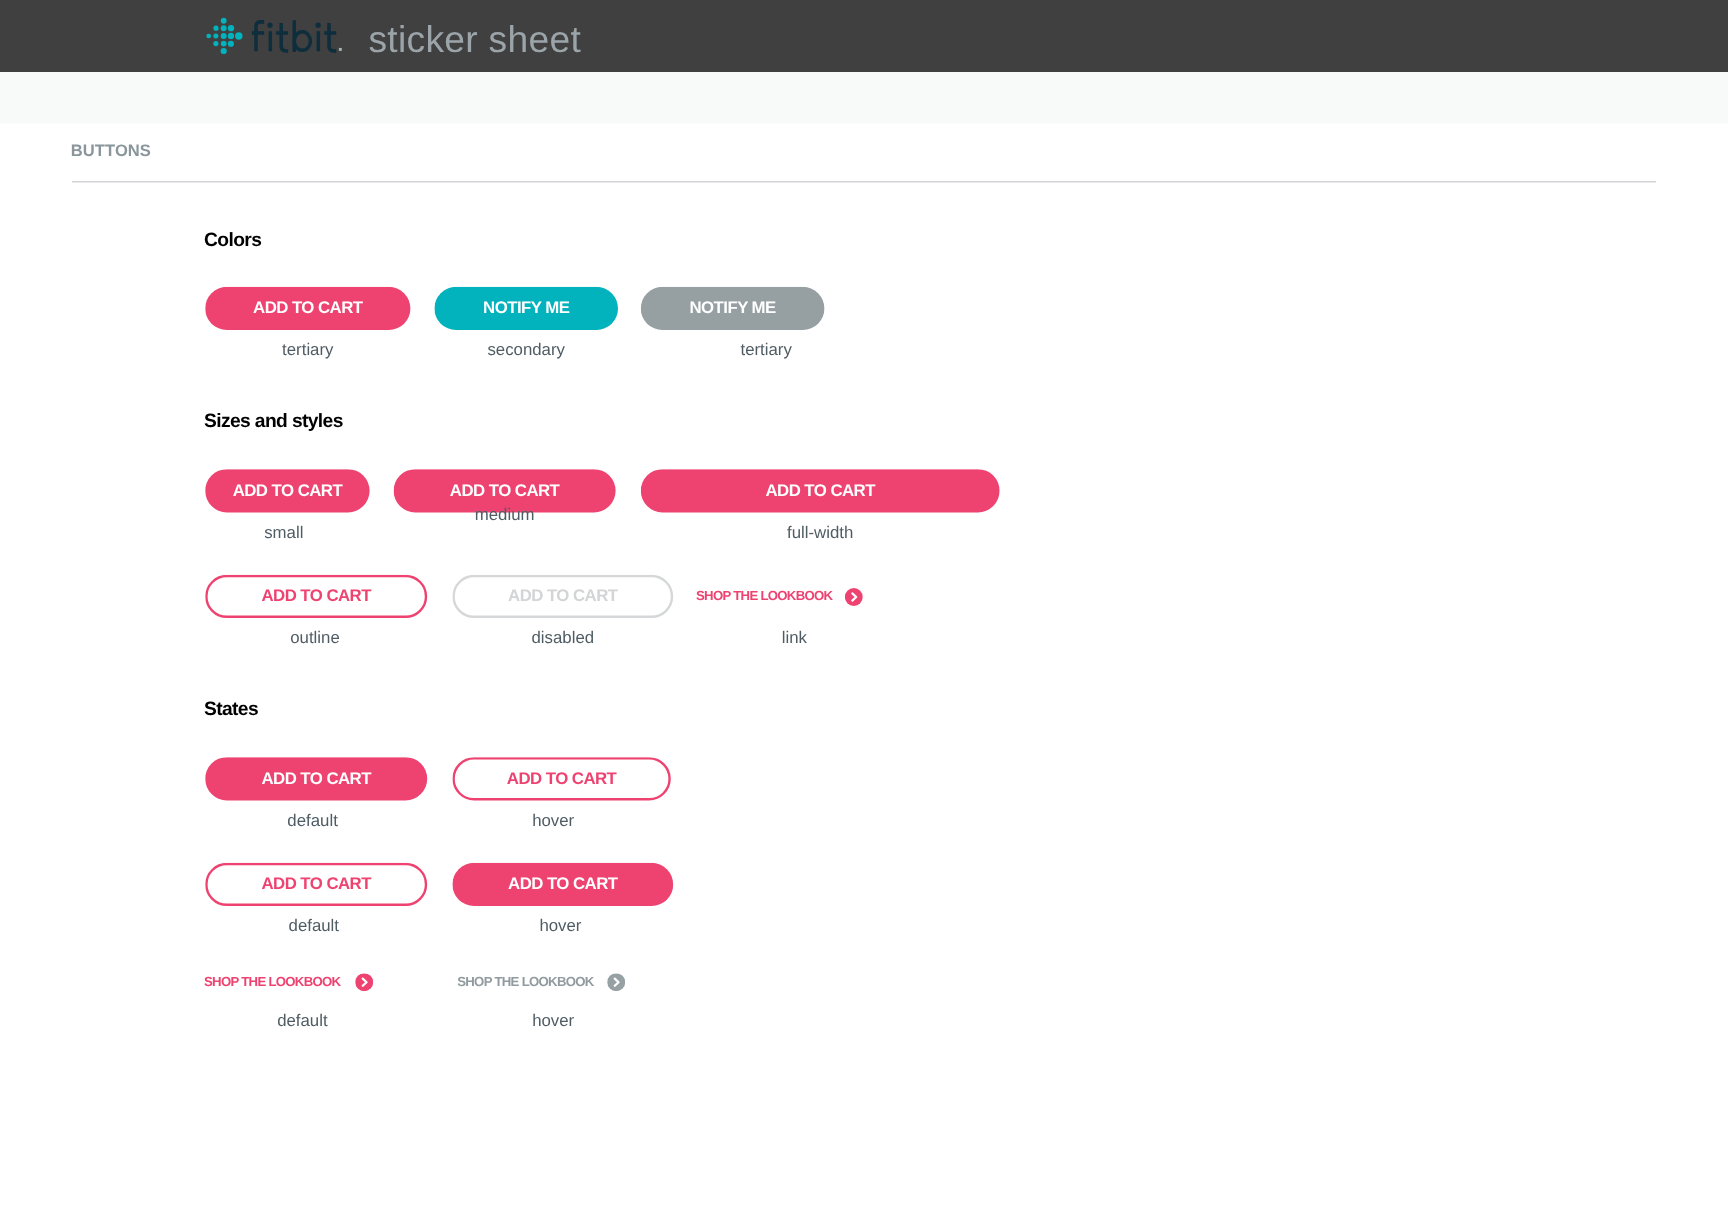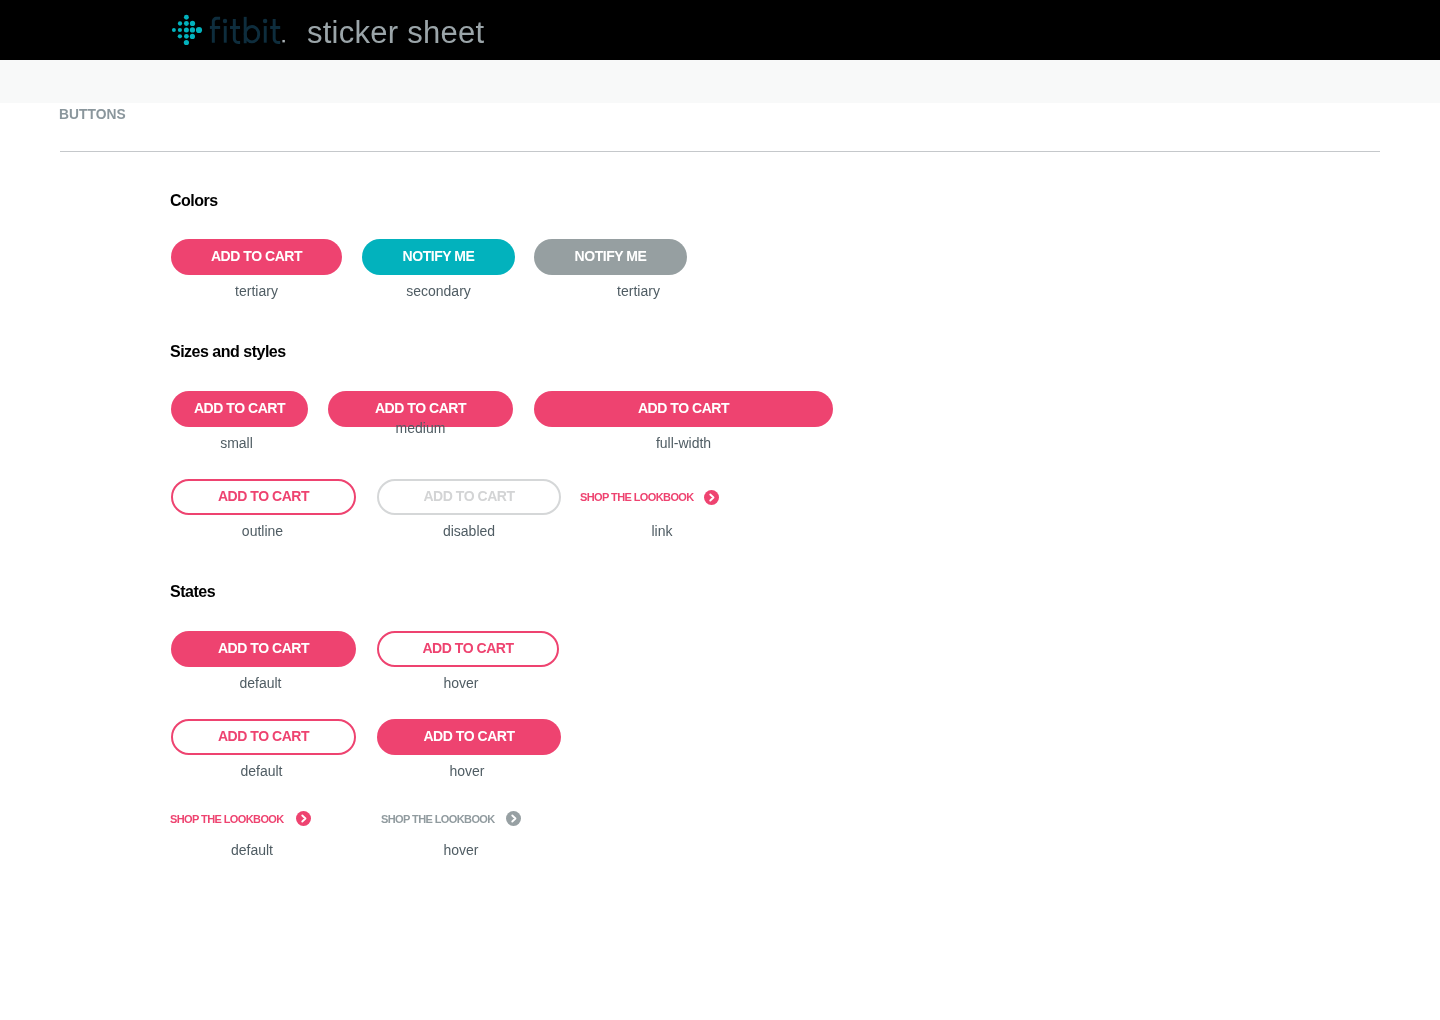--- a/index.html
+++ b/index.html
@@ -8,31 +8,31 @@
   body {
     width:1440px; height:1020px;
     background:#ffffff;
     font-family:"Liberation Sans", sans-serif;
     -webkit-font-smoothing: antialiased;
   }
   .page { position:relative; width:1440px; height:1020px; overflow:hidden; background:#fff; }
   .cap, .btn, .lnk, h2.grp, .section-kicker, .sheet-title { will-change: transform; }
 
   
-  .masthead { position:absolute; left:0; top:0; width:1440px; height:60px; background:#000000; }
+  .masthead { position:absolute; left:0; top:0; width:1440px; height:60px; background:#404040; }
   .brand { position:absolute; left:170px; top:10px; width:315px; height:40px; }
   .logo-mark { position:absolute; left:0px; top:4px; width:34px; height:32px; display:block; }
   .logo-word { position:absolute; left:35px; top:0px; width:85px; height:36px; display:block; }
   .sheet-title { position:absolute; left:137px; top:5px; font-size:31px; color:#9ba5a9;
                  font-weight:400; letter-spacing:0.25px; line-height:36px; white-space:nowrap; }
 
   .subbar { position:absolute; left:0; top:59.6px; width:1440px; height:43.2px; background:#f8f9f9; }
 
   
-  .section-kicker { position:absolute; left:59px; top:107px; font-size:13.8px; font-weight:700;
+  .section-kicker { position:absolute; left:59px; top:118px; font-size:13.8px; font-weight:700;
                     letter-spacing:.05px; color:#8a969c; line-height:16px; }
   .section-rule { position:absolute; left:60px; top:150.7px; width:1320px; height:1.4px; background:#c5c8cb; }
 
   h2.grp { position:absolute; left:170px; margin:0; font-size:16px; font-weight:700; color:#000000;
            letter-spacing:-0.5px; line-height:24px; }
 
   .btn { position:absolute; height:36px; border-radius:18px; border:0;
          font-family:"Liberation Sans", sans-serif; font-size:14px; font-weight:700;
          letter-spacing:-0.45px; color:#fff; display:flex; align-items:center; justify-content:center;
          padding:0 0 2px 0; cursor:pointer; white-space:nowrap; }

